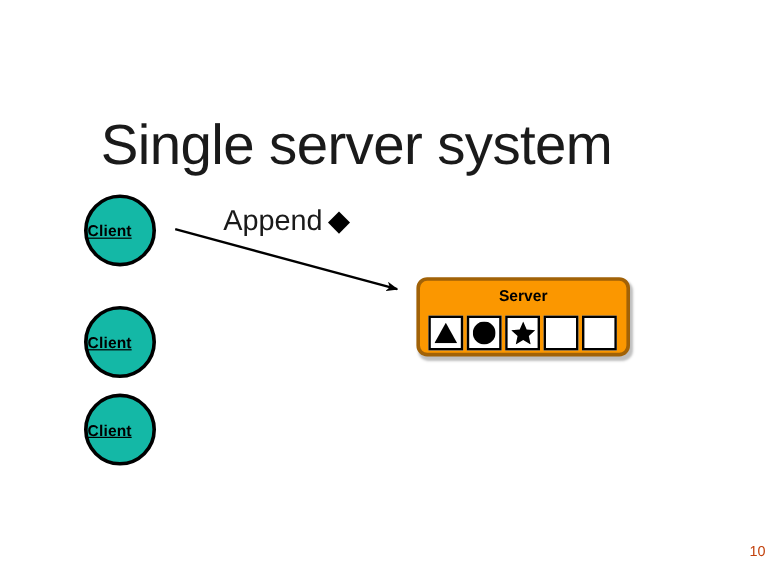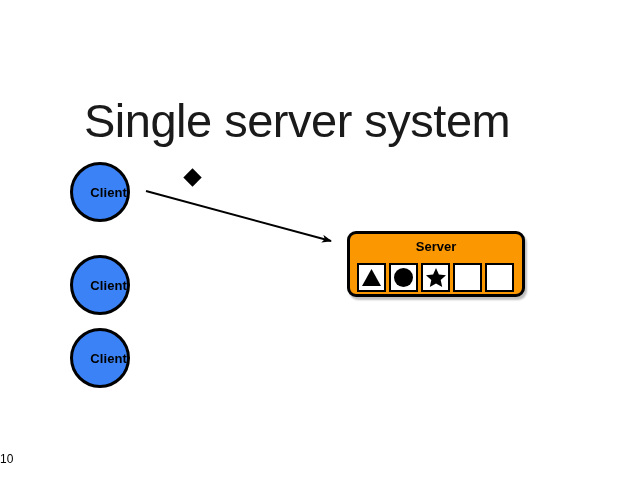--- a/index.html
+++ b/index.html
@@ -32,26 +32,27 @@
     line-height: 1.05;
     margin-top: 48px;
   }
 
   
   .client-node {
     position: absolute;
     width: 60px;
     height: 60px;
     border-radius: 50%;
-    background: #3b82f6;
+    background: #14b8a6;
     border: 3px solid #000000;
     box-sizing: border-box;
     display: flex;
     align-items: center;
-    justify-content: flex-end;
+    justify-content: flex-start;
+    text-decoration: underline;
   }
   .client-label {
     font-size: 13px;
     font-weight: bold;
     color: #000000;
     letter-spacing: 0.1px;
   }
   #client-1 { left: 70px; top: 162px; }
   #client-2 { left: 70px; top: 255px; }
   #client-3 { left: 70px; top: 328px; }
@@ -91,21 +92,21 @@
 
   
   #server-box {
     position: absolute;
     left: 347px;
     top: 231px;
     width: 178px;
     height: 66px;
     box-sizing: border-box;
     background: #fb9700;
-    border: 3px solid #000000;
+    border: 3px solid #a16207;
     border-radius: 9px;
     box-shadow: 2px 3px 2px rgba(0,0,0,0.25);
     text-decoration: underline;
   }
   #server-label {
     position: absolute;
     left: 0;
     top: 5px;
     width: 100%;
     text-align: center;
@@ -131,23 +132,23 @@
     justify-content: center;
   }
   .slot svg { display: block; }
 
   
   #page-number {
     position: absolute;
     left: 0;
     top: 452px;
     width: 638px;
-    text-align: left;
+    text-align: right;
     font-size: 12px;
-    color: #000000;
+    color: #c2410c;
   }
 </style>
 </head>
 <body>
 
 <div id="slide">
 
   <div id="slide-title">Single server system</div>
 
   <div class="client-node" id="client-1">
@@ -165,20 +166,21 @@
   <svg id="arrow-layer" viewBox="0 0 638 479">
     <defs>
       <marker id="arrowhead" markerWidth="10" markerHeight="8" refX="9" refY="4" orient="auto" markerUnits="userSpaceOnUse">
         <path d="M0,0 L10,4 L0,8 L2.6,4 Z" fill="#000000"></path>
       </marker>
     </defs>
     <line x1="146" y1="191" x2="331" y2="241" stroke="#000000" stroke-width="2" marker-end="url(#arrowhead)"></line>
   </svg>
 
   <div id="append-group">
+    <span id="append-label">Append</span>
     <span class="diamond-shape"></span>
   </div>
 
   <div id="server-box">
     <div id="server-label">Server</div>
     <div id="server-slots">
 
       <div class="slot">
         <span>
           <svg width="19" height="17" viewBox="0 0 19 17">

